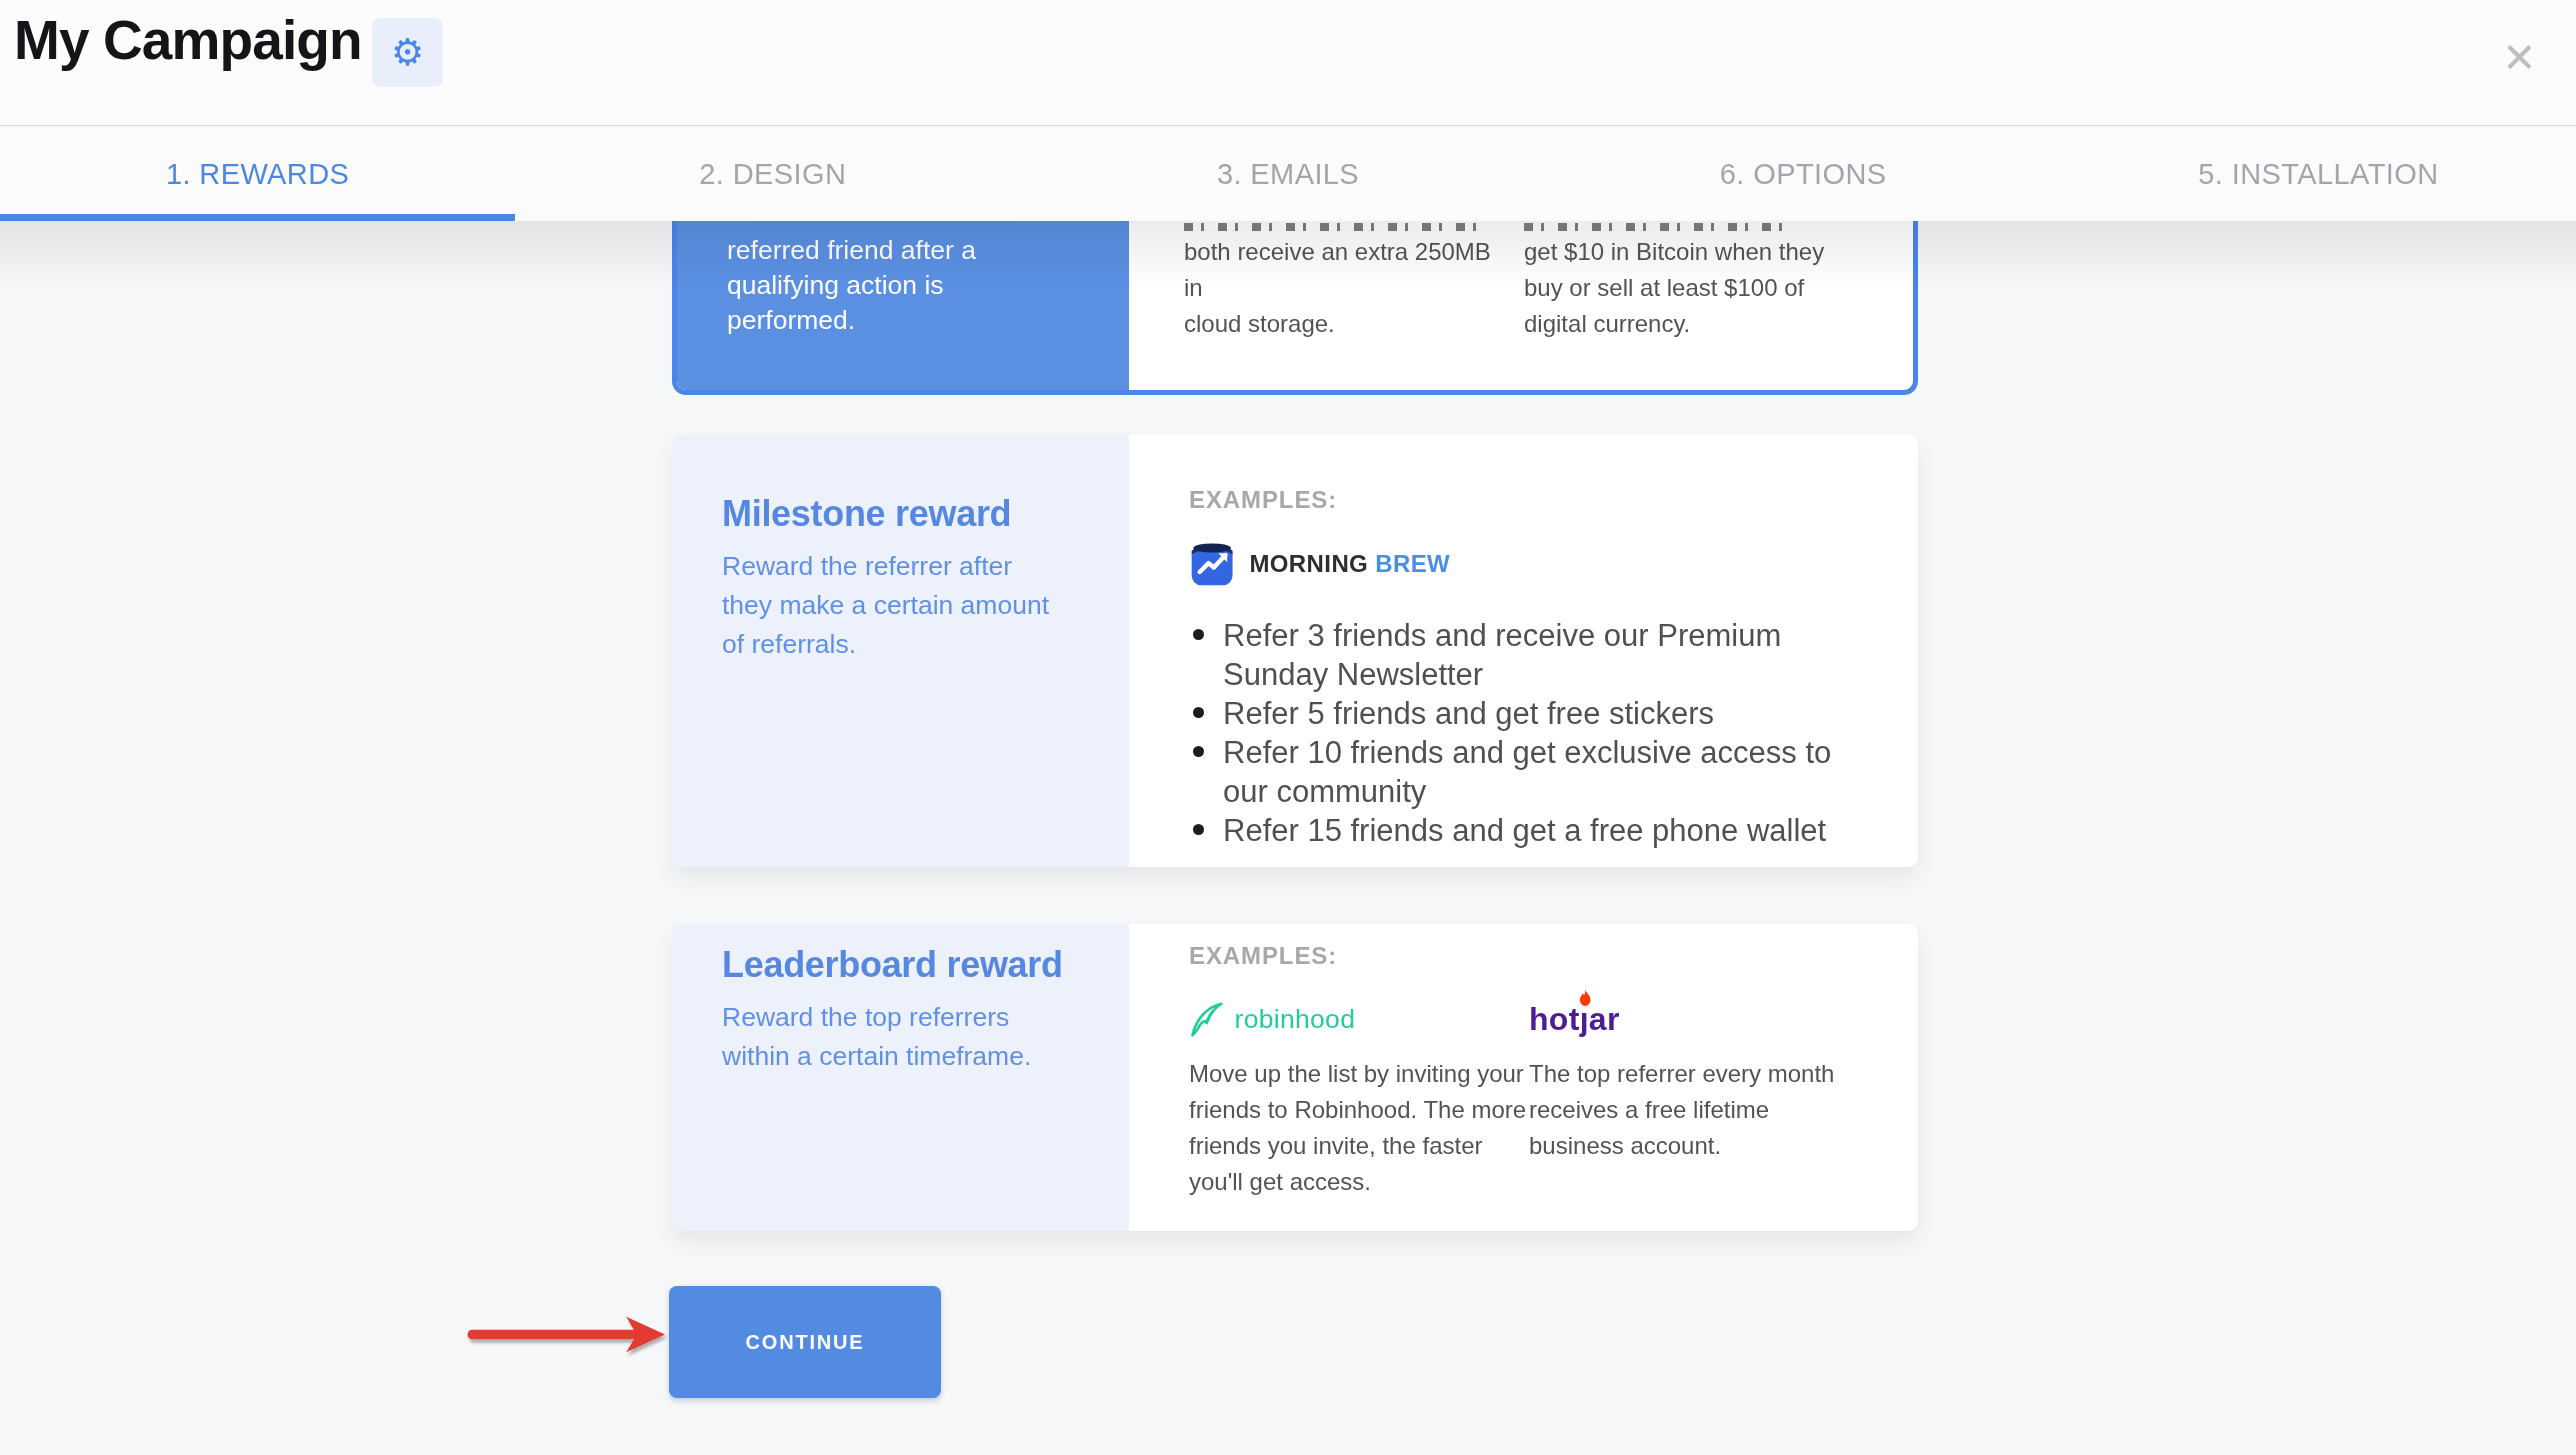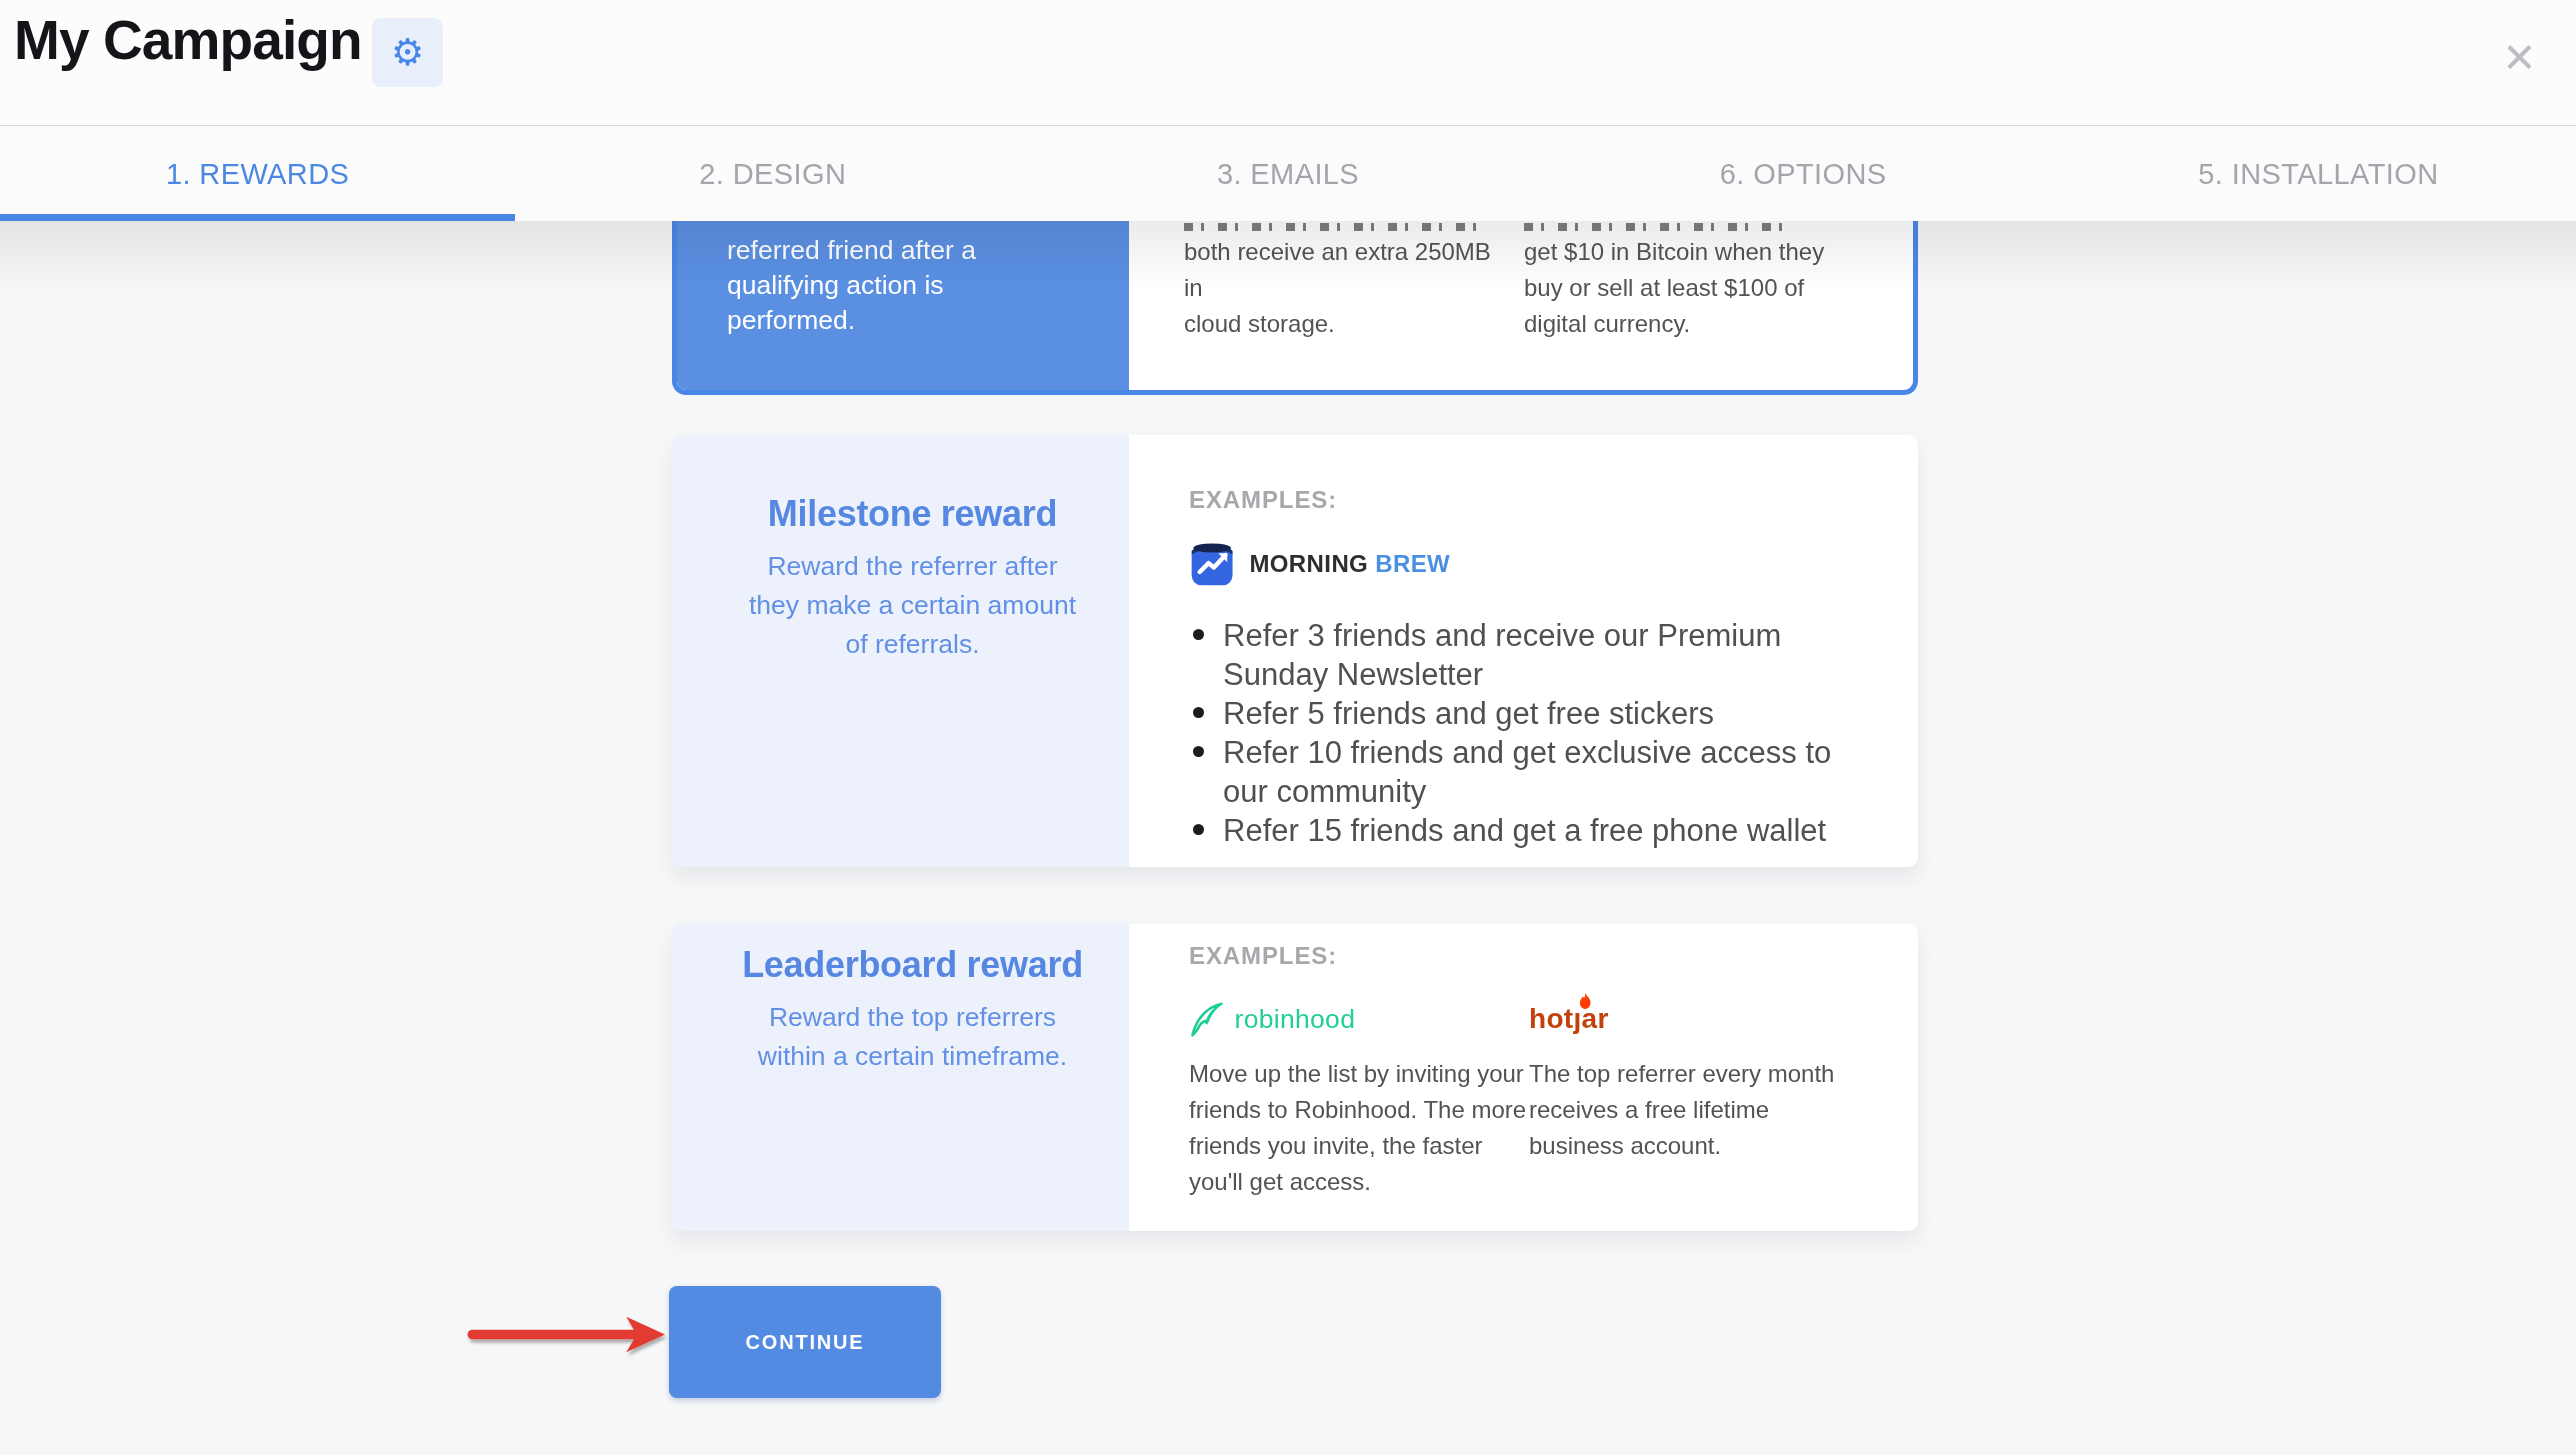--- a/index.html
+++ b/index.html
@@ -54,21 +54,21 @@
     background:repeating-linear-gradient(90deg,#5c5c60 0 8.8px,transparent 8.8px 17px,
       #5c5c60 17px 20.3px,transparent 20.3px 34px); }
   .clip-marks.short { width:265px; }
   .clip-marks.long  { width:305px; }
   .sel-col .ln { font-size:24px; line-height:36px; color:#525356; }
 
   
   .card-milestone { top:435px; height:432px; }
   .card-leaderboard { top:924px; height:307px; }
 
-  .panel-left-inner { padding:57px 26px 0 50px;text-align:center; }
+  .panel-left-inner { padding:57px 26px 0 50px; }
   .card-leaderboard .panel-left-inner { padding-top:19.4px; }
   .reward-title { font-size:36px; line-height:44px; font-weight:700; color:#5688e2;
     letter-spacing:-0.3px; }
   .reward-desc { margin-top:10.6px; font-size:26.5px; color:#6190e6; }
   .reward-desc .ln { line-height:39px; }
 
   .panel-right-inner { padding:51px 35px 0 60px; }
   .card-leaderboard .panel-right-inner { padding-top:17.7px; }
   .examples-label { font-size:24px; font-weight:700; color:#a6a8ac; letter-spacing:0.9px; }
 
@@ -88,21 +88,21 @@
 
   
   .lb-cols { display:flex; margin-top:30px; }
   .lb-col { width:340px; flex:none; }
   .lb-col + .lb-col { margin-left:0px; }
   .lb-col-1 { width:340px; }
   .lb-col-2 { margin-left:0; }
   .lb-brand { height:39px; display:flex; align-items:center; }
   .rh-feather { width:35px; height:35px; margin-right:10.6px; flex:none; }
   .rh-name { font-size:26.5px; font-weight:500; color:#21ce99; letter-spacing:0.3px; }
-  .hj-name { position:relative; font-size:28px; font-weight:800; color:#c2410c;
+  .hj-name { position:relative; font-size:32px; font-weight:800; color:#4c1d95;
     letter-spacing:0.3px; }
   .hj-flame { position:absolute; width:12.4px; height:16px; }
   .lb-text { margin-top:17.7px; }
   .lb-text .ln { font-size:24px; line-height:36px; color:#525356; }
 
   
   .continue-btn { position:absolute; left:669px; top:1286px; width:272px; height:112px;
     background:#548be2; border:none; border-radius:8px; cursor:pointer;
     color:#fff; font-family:inherit; font-size:20px; font-weight:700;
     letter-spacing:1.8px; box-shadow:0 2.7px 5.3px rgba(60,90,150,.25); }

